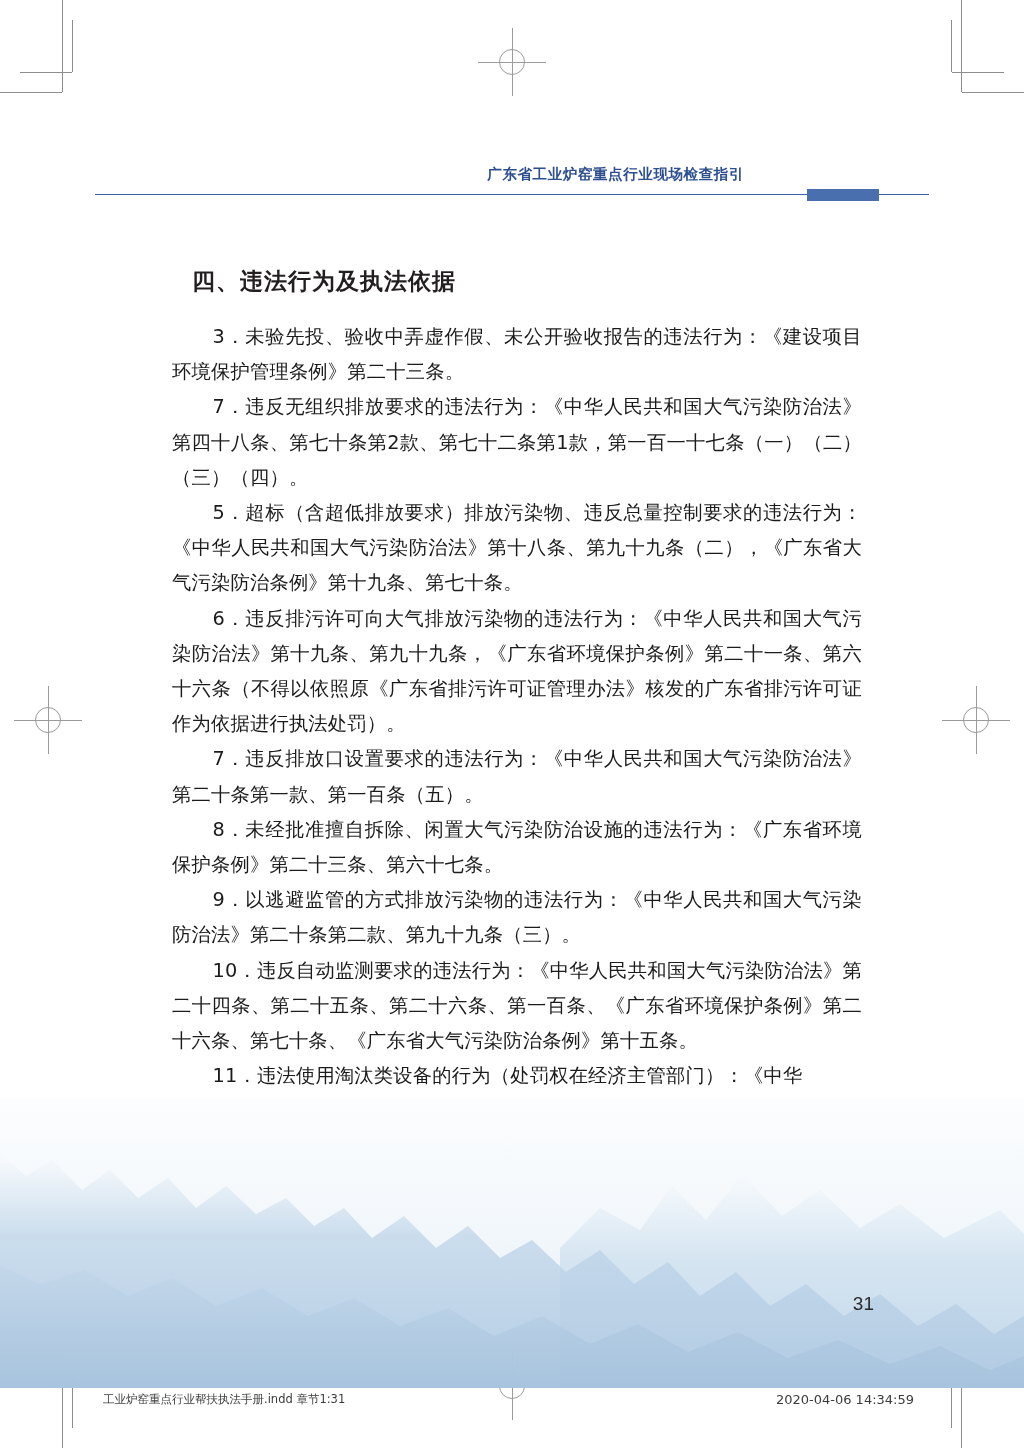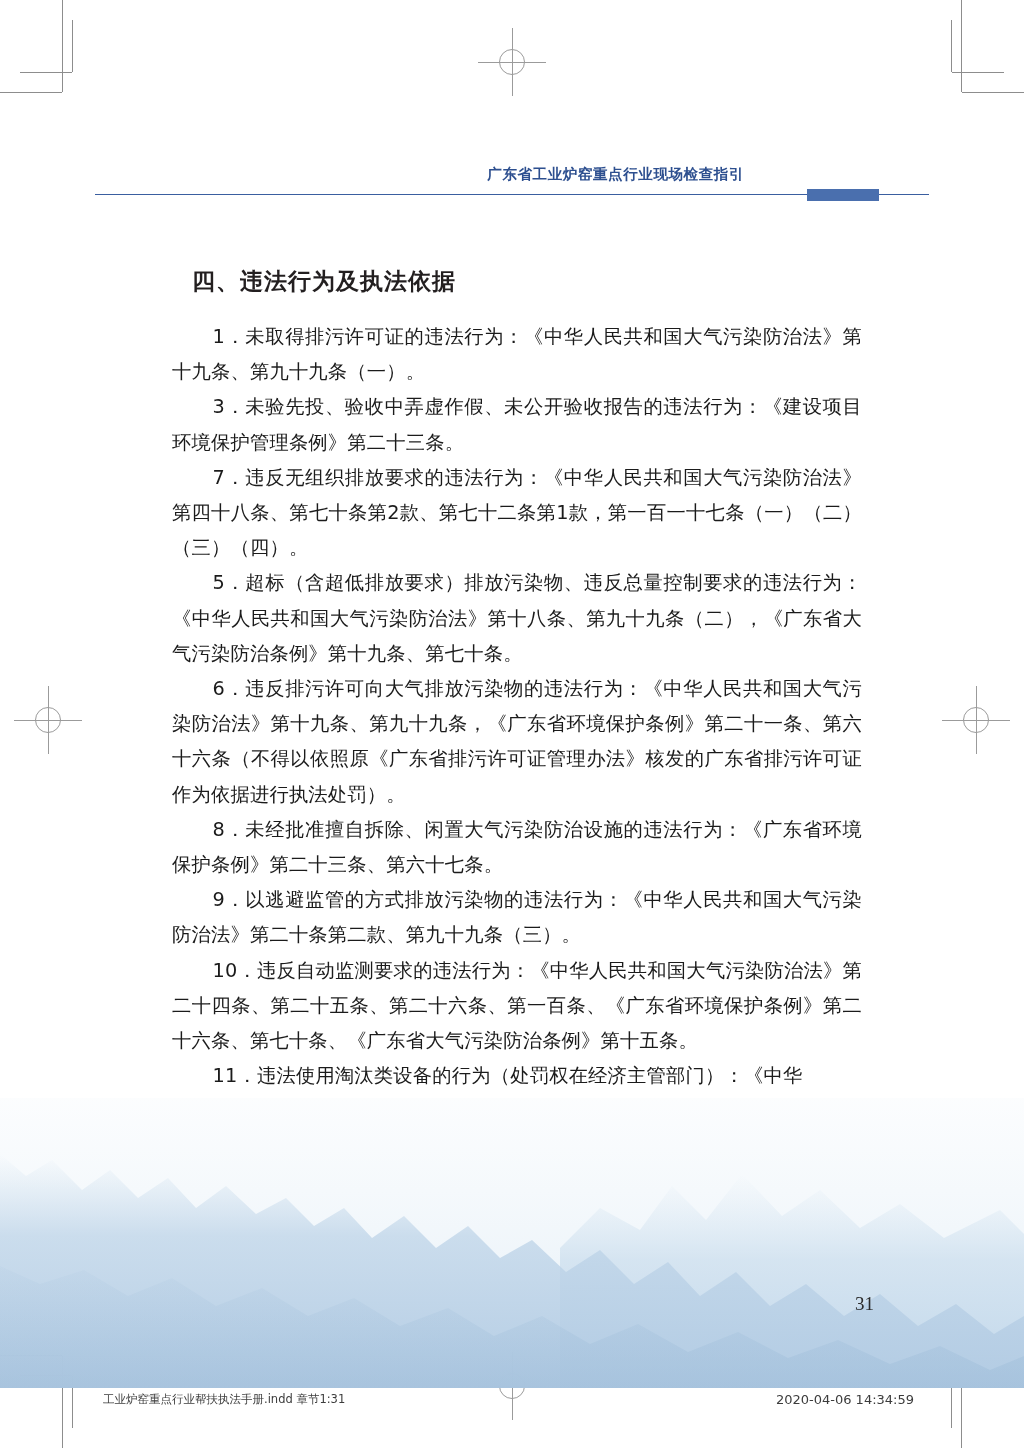--- a/index.html
+++ b/index.html
@@ -132,21 +132,21 @@
     bottom: 60px;
     height: 330px;
     pointer-events: none;
   }
   .mountains svg { display: block; width: 100%; height: 100%; }
 
   .page-number {
     position: absolute;
     right: 150px;
     bottom: 133px;
-    font-family: Liberation Serif, serif;
+    font-family: Liberation Sans, sans-serif;
     font-size: 19px;
     color: #2b2b2b;
     text-align: center;
   }
 
   
   .slug {
     position: absolute;
     left: 0;
     right: 0;
@@ -225,25 +225,25 @@
 
   <div class="header">
     <div class="header-title">广东省工业炉窑重点行业现场检查指引</div>
     <div class="header-rule"></div>
     <div class="header-tab"></div>
   </div>
 
   <div class="content">
     <h2 class="section-title">四、违法行为及执法依据</h2>
 
-    <p class="para">1．未取得排污许可证的违法行为：《中华人民共和国大气污染防治法》第十九条、第九十九条（一）。</p>
     <p class="para">3．未验先投、验收中弄虚作假、未公开验收报告的违法行为：《建设项目环境保护管理条例》第二十三条。</p>
     <p class="para">7．违反无组织排放要求的违法行为：《中华人民共和国大气污染防治法》第四十八条、第七十条第2款、第七十二条第1款，第一百一十七条（一）（二）（三）（四）。</p>
     <p class="para">5．超标（含超低排放要求）排放污染物、违反总量控制要求的违法行为：《中华人民共和国大气污染防治法》第十八条、第九十九条（二），《广东省大气污染防治条例》第十九条、第七十条。</p>
     <p class="para">6．违反排污许可向大气排放污染物的违法行为：《中华人民共和国大气污染防治法》第十九条、第九十九条，《广东省环境保护条例》第二十一条、第六十六条（不得以依照原《广东省排污许可证管理办法》核发的广东省排污许可证作为依据进行执法处罚）。</p>
+    <p class="para">7．违反排放口设置要求的违法行为：《中华人民共和国大气污染防治法》第二十条第一款、第一百条（五）。</p>
     <p class="para">8．未经批准擅自拆除、闲置大气污染防治设施的违法行为：《广东省环境保护条例》第二十三条、第六十七条。</p>
     <p class="para">9．以逃避监管的方式排放污染物的违法行为：《中华人民共和国大气污染防治法》第二十条第二款、第九十九条（三）。</p>
     <p class="para">10．违反自动监测要求的违法行为：《中华人民共和国大气污染防治法》第二十四条、第二十五条、第二十六条、第一百条、《广东省环境保护条例》第二十六条、第七十条、《广东省大气污染防治条例》第十五条。</p>
     <p class="para">11．违法使用淘汰类设备的行为（处罚权在经济主管部门）：《中华</p>
   </div>
 
   <div class="mountains">
     <svg viewBox="0 0 1024 330" preserveAspectRatio="none" xmlns="http://www.w3.org/2000/svg">
       <defs>
         <linearGradient id="fadeA" x1="0" y1="0" x2="0" y2="1">

